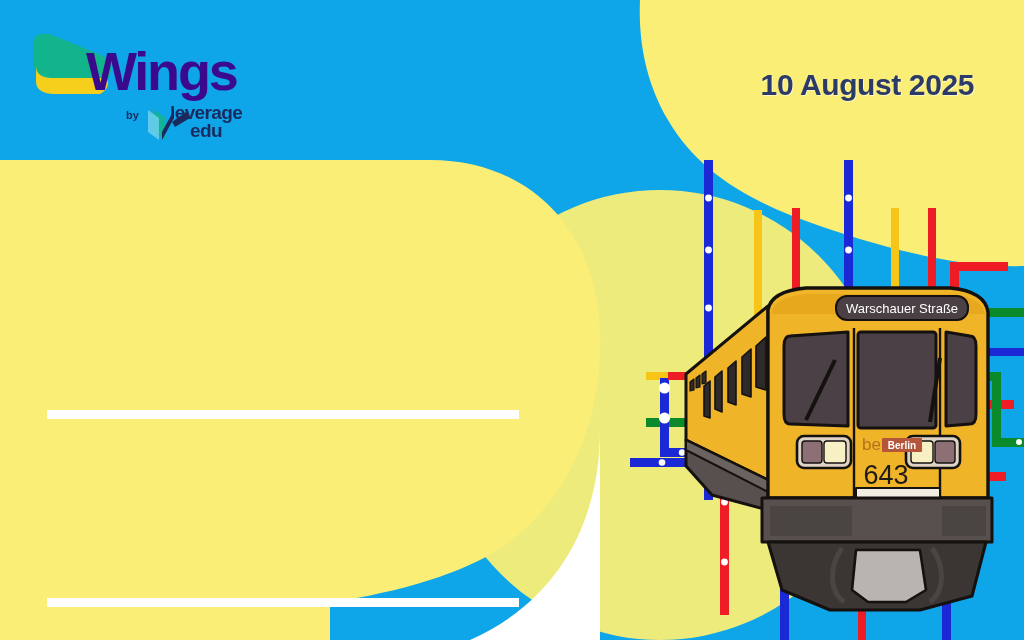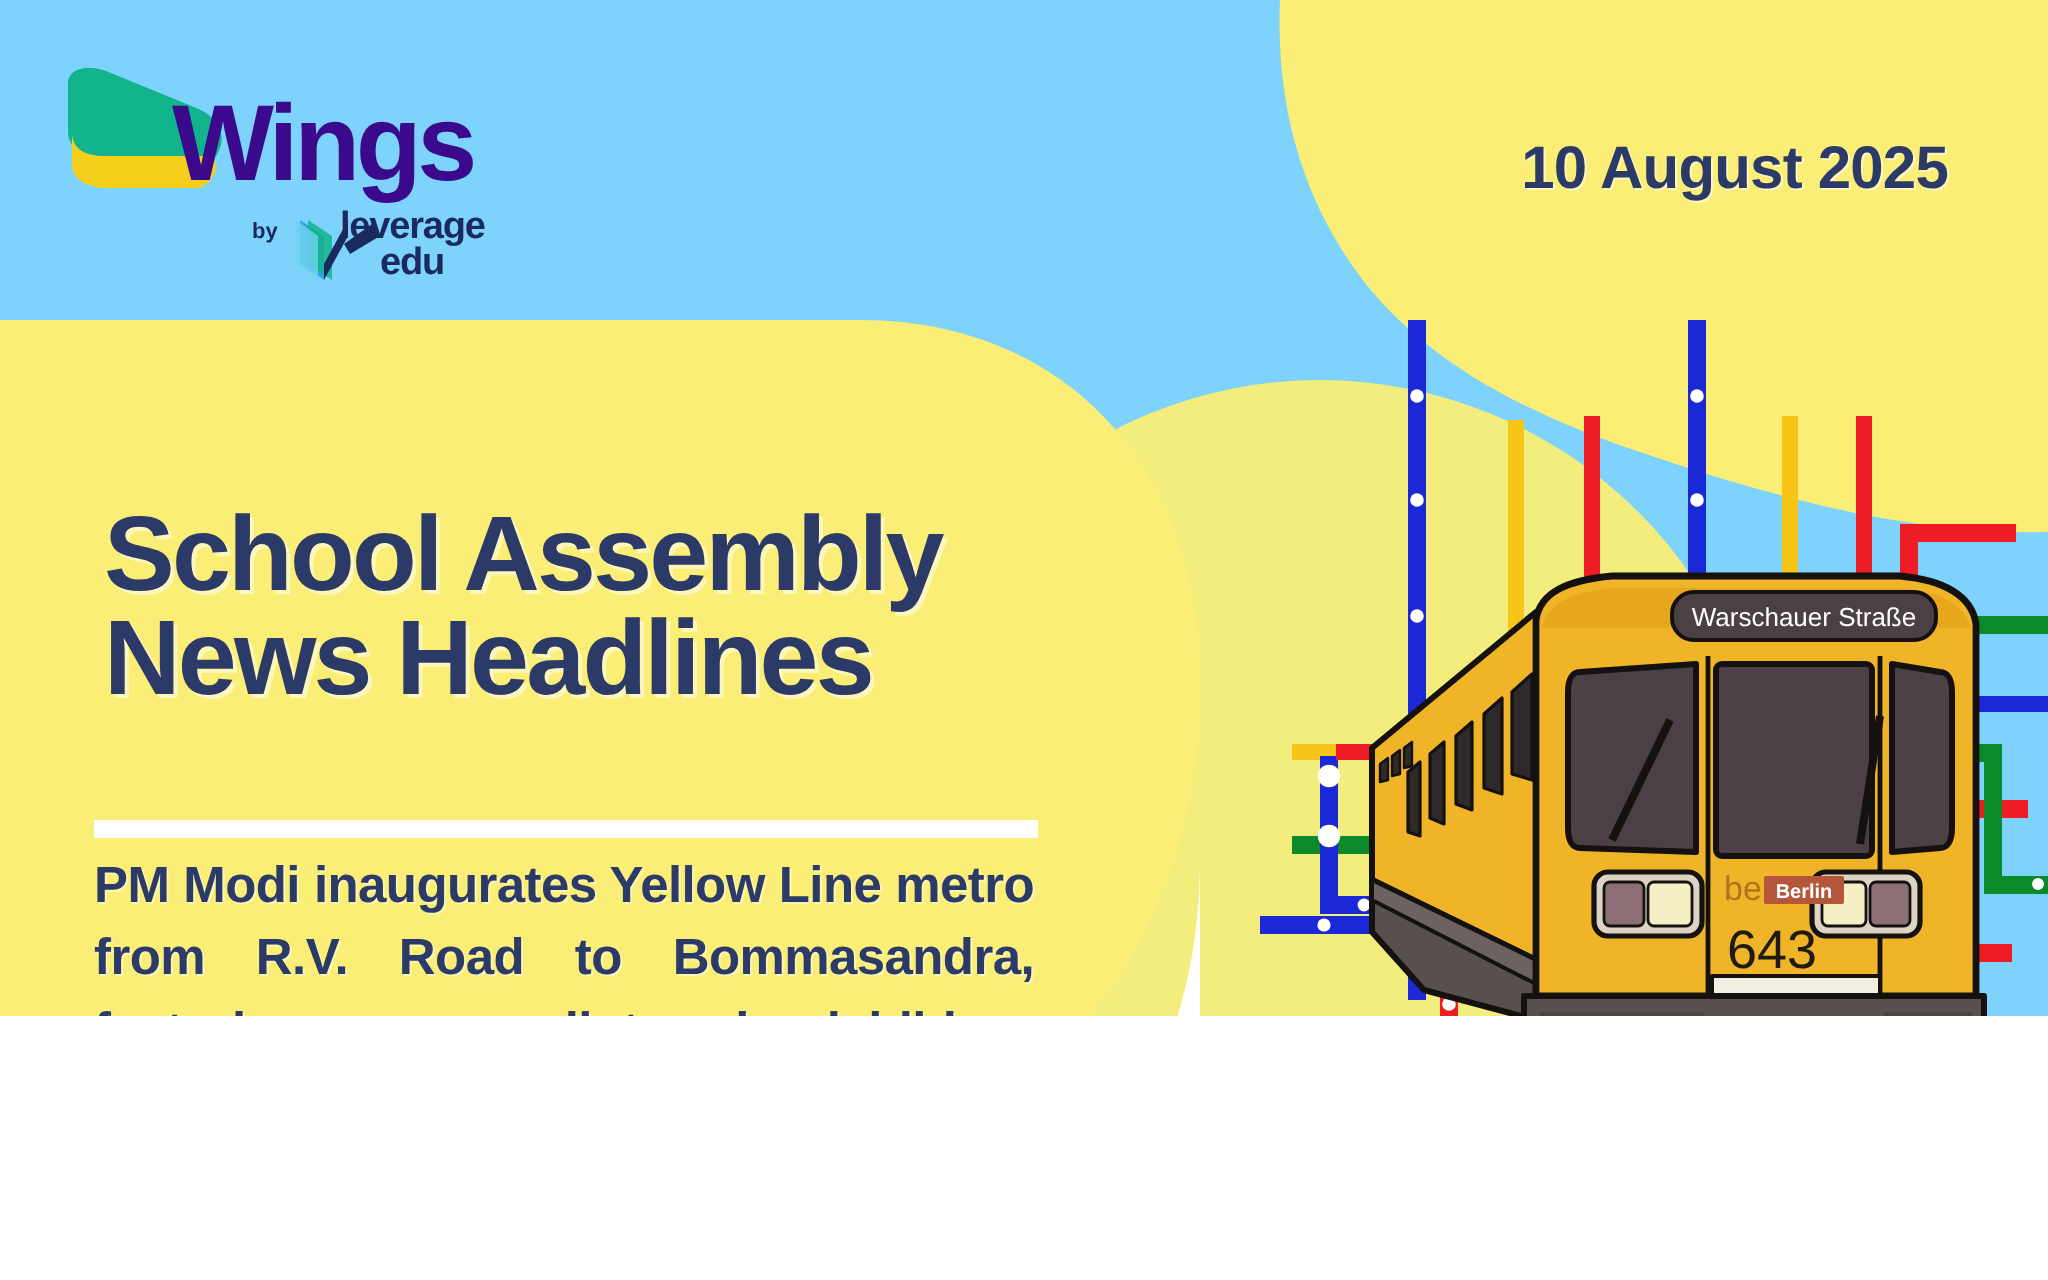--- a/index.html
+++ b/index.html
@@ -7,23 +7,23 @@
     margin: 0;
     padding: 0;
     background: #ffffff;
   }
   body {
     font-family: "Liberation Sans", sans-serif;
   }
   #poster {
     position: relative;
     width: 1024px;
-    height: 508px;
+    height: 640px;
     overflow: hidden;
-    background: #7dd3fc;
+    background: #0ea5e9;
   }
 
   
   .bg-layer {
     position: absolute;
     inset: 0;
     width: 1024px;
     height: 640px;
     z-index: 0;
   }
@@ -150,27 +150,22 @@
       <path d="M126,88 L126,110 L137,118 L137,96 Z" fill="#6fd4ef" opacity="0.8"></path>
       <path d="M140,118 L152,96 L152,88 L140,110 Z" fill="#1b2a5e"></path>
     </g>
     <path d="M150,100 L164,90 L168,96 L153,105 Z" fill="#1b2a5e"></path>
     <text x="148" y="97" font-family="Liberation Sans, sans-serif" font-size="19" font-weight="700" fill="#1b2a5e" letter-spacing="-0.6">leverage</text>
     <text x="168" y="115" font-family="Liberation Sans, sans-serif" font-size="19" font-weight="700" fill="#1b2a5e" letter-spacing="-0.6">edu</text>
   </svg>
 
   <div id="date-text">10 August 2025</div>
 
-  <div id="headline">
-    <div class="headline-line">School Assembly</div>
-    <div class="headline-line">News Headlines</div>
-  </div>
 
   <div class="rule" id="rule-top"></div>
-  <div id="subhead">PM Modi inaugurates Yellow Line metro from R.V. Road to Bommasandra, featuring woman pilot, schoolchildren ride, and QR code ticketing</div>
   <div class="rule" id="rule-bot"></div>
 
   <svg id="artwork" viewBox="0 0 404 490">
 
     <g stroke-linecap="butt">
 
       <g>
         <rect x="84" y="10" width="9" height="340" fill="#1a28d6"></rect>
         <circle cx="88.5" cy="48" r="3.4" fill="#fff"></circle>
         <circle cx="88.5" cy="100" r="3.4" fill="#fff"></circle>

